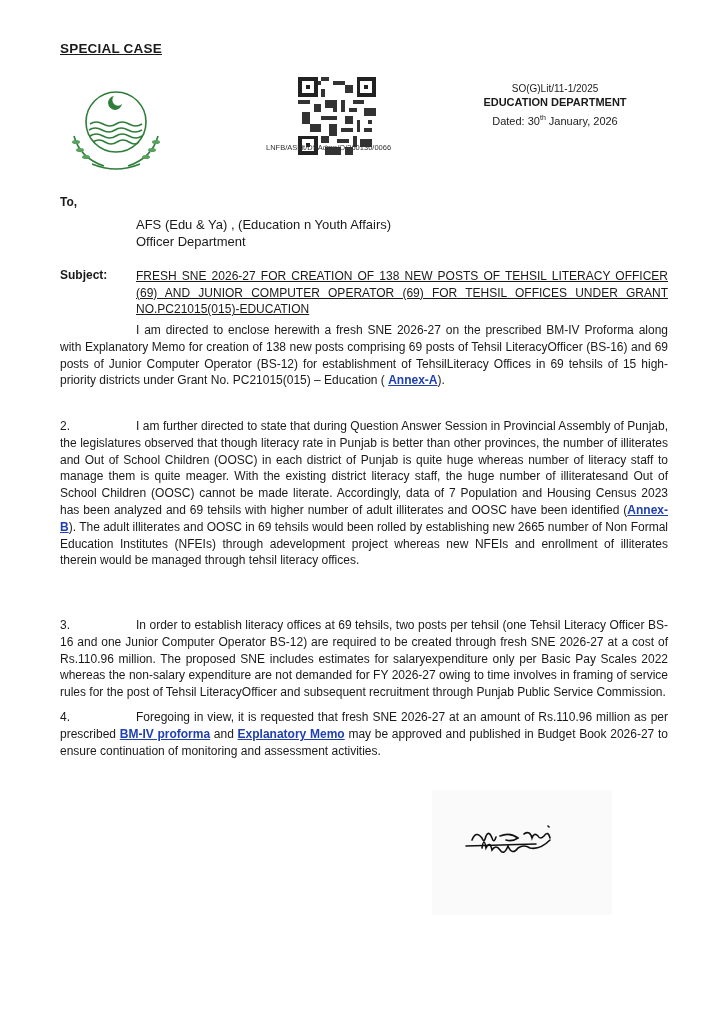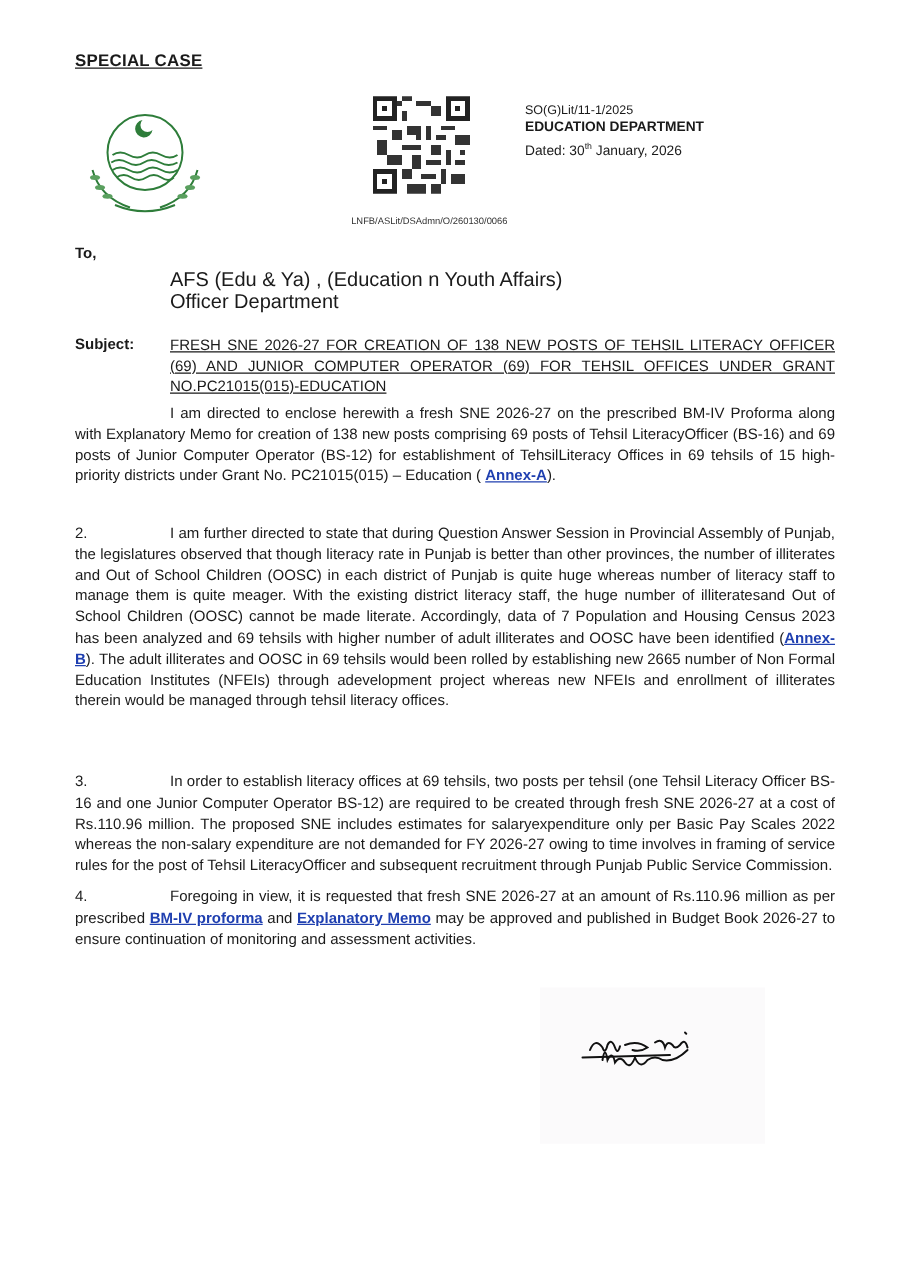--- a/index.html
+++ b/index.html
@@ -2,28 +2,28 @@
 <html><head>
 <meta charset="utf-8">
 <style>
   html, body { margin:0; padding:0; background:#ffffff; }
   body { width:723px; height:1024px; position:relative; overflow:hidden;
          font-family:"Liberation Sans", sans-serif; color:#1a1a1a; }
   .abs { position:absolute; }
   .special { left:60px; top:41px; font-weight:bold; font-size:13.5px; text-decoration:underline; letter-spacing:0.2px; }
   .logo { left:62px; top:76px; width:108px; height:100px; }
   .qr { left:297px; top:77px; width:80px; height:78px; }
-  .qr-ref { left:266px; top:172px; font-size:7.5px; color:#333; width:140px; text-align:right; }
-  .head-block { left:420px; top:82px; width:230px; }
+  .qr-ref { left:266px; top:143px; font-size:7.5px; color:#333; width:140px; text-align:left; }
+  .head-block { left:440px; top:82px; width:230px; text-align:center; }
   .head-block .ref { font-size:10px; line-height:13px; }
   .head-block .org { font-size:11px; font-weight:bold; line-height:15px; }
   .head-block .dated { font-size:11px; line-height:15px; }
   .head-block sup { font-size:7px; }
   .to { left:60px; top:195px; font-size:12px; font-weight:bold; }
-  .addr { left:136px; top:216px; font-size:16px; line-height:17px; }
+  .addr { left:136px; top:216px; font-size:13px; line-height:17px; }
   .subject-label { left:60px; top:268px; font-size:12px; font-weight:bold; }
   .subject { left:136px; top:268px; width:532px; font-size:12px; font-weight:normal; line-height:16.5px; text-decoration:underline; text-align:justify; text-align-last:left; }
   .para { left:60px; width:608px; font-size:12px; line-height:16.8px; text-align:justify; }
   .para .num { display:inline-block; width:76px; }
   .para .indent { display:inline-block; width:76px; }
   .link { color:#1f3fb0; font-weight:bold; text-decoration:underline; cursor:pointer; }
   .sig-area { left:432px; top:790px; width:180px; height:125px; background:#fbfafb; }
   .sig { left:462px; top:822px; width:120px; height:50px; }
 </style>
 </head>

